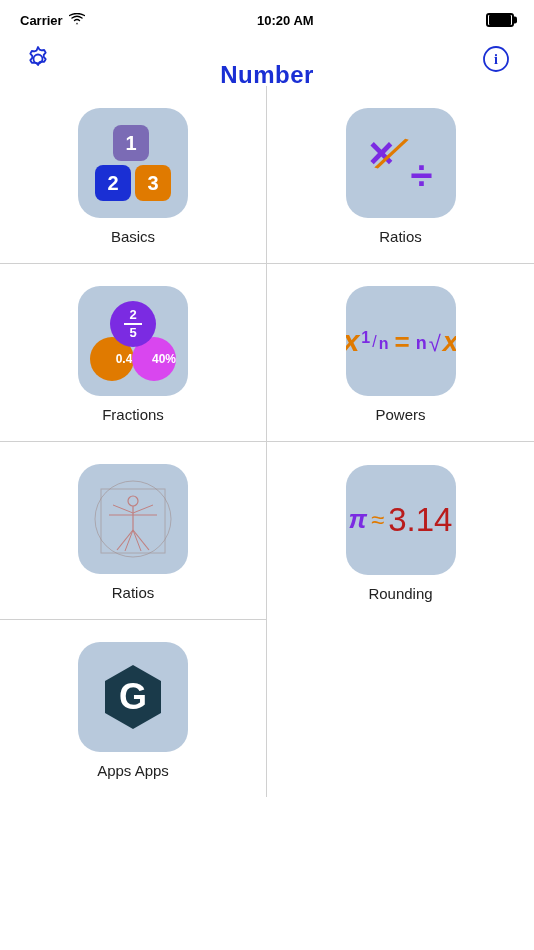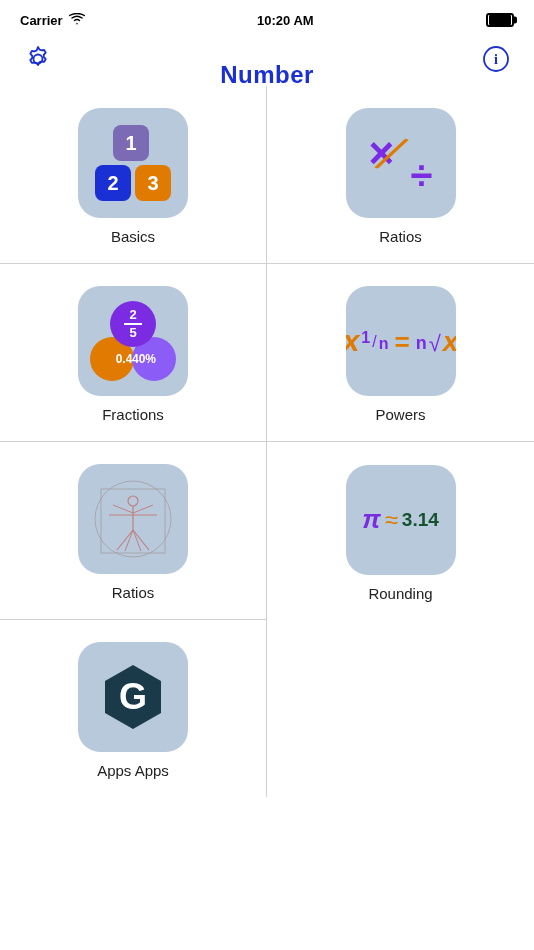--- a/index.html
+++ b/index.html
@@ -210,21 +210,21 @@
         <div style="position:absolute; top:0; left:50%; transform:translateX(-50%); width:46px; height:46px; border-radius:50%; background:#7b2be2; display:flex; flex-direction:column; align-items:center; justify-content:center; z-index:3;">
           <span style="color:white; font-size:13px; font-weight:700; line-height:1.1;">2</span>
           <div style="width:18px; height:1.5px; background:white; margin:1px 0;"></div>
           <span style="color:white; font-size:13px; font-weight:700; line-height:1.1;">5</span>
         </div>
 
         <div style="position:absolute; bottom:0; left:2px; width:44px; height:44px; border-radius:50%; background:#e07a00; display:flex; align-items:center; justify-content:center; z-index:2;">
           <span style="color:white; font-size:12px; font-weight:700;margin-left:24px;">0.4</span>
         </div>
 
-        <div style="position:absolute; bottom:0; right:2px; width:44px; height:44px; border-radius:50%; background:#8b5cf6; display:flex; align-items:center; justify-content:flex-start; z-index:2;">
+        <div style="position:absolute; bottom:0; right:2px; width:44px; height:44px; border-radius:50%; background:#d946ef; display:flex; align-items:center; justify-content:flex-end; z-index:2;">
           <span style="color:white; font-size:12px; font-weight:700;">40%</span>
         </div>
       </div>
     </div>
     <span class="app-label">Fractions</span>
   </div>
 
   <div class="grid-cell">
     <div class="app-icon">
       <div style="display:flex; flex-direction:column; align-items:center; justify-content:center; width:100%; height:100%;">
@@ -268,21 +268,21 @@
       </svg>
     </div>
     <span class="app-label">Ratios</span>
   </div>
 
   <div class="grid-cell">
     <div class="app-icon">
       <div style="display:flex; align-items:center; justify-content:center; width:100%; height:100%;">
         <span style="font-size:26px; font-style:italic; font-weight:600; color:#7b2be2;">π</span>
         <span style="font-size:24px; font-weight:500; color:#e07a00; margin: 0 4px;">≈</span>
-        <span style="font-size:19px; font-weight:700; color:#14532d;">3.14</span>
+        <span style="font-size:33px; font-weight:400; color:#b91c1c;">3.14</span>
       </div>
     </div>
     <span class="app-label">Rounding</span>
   </div>
 
 
   <div class="grid-cell">
     <div class="app-icon">
 
       <svg width="80" height="80" viewBox="0 0 80 80">

